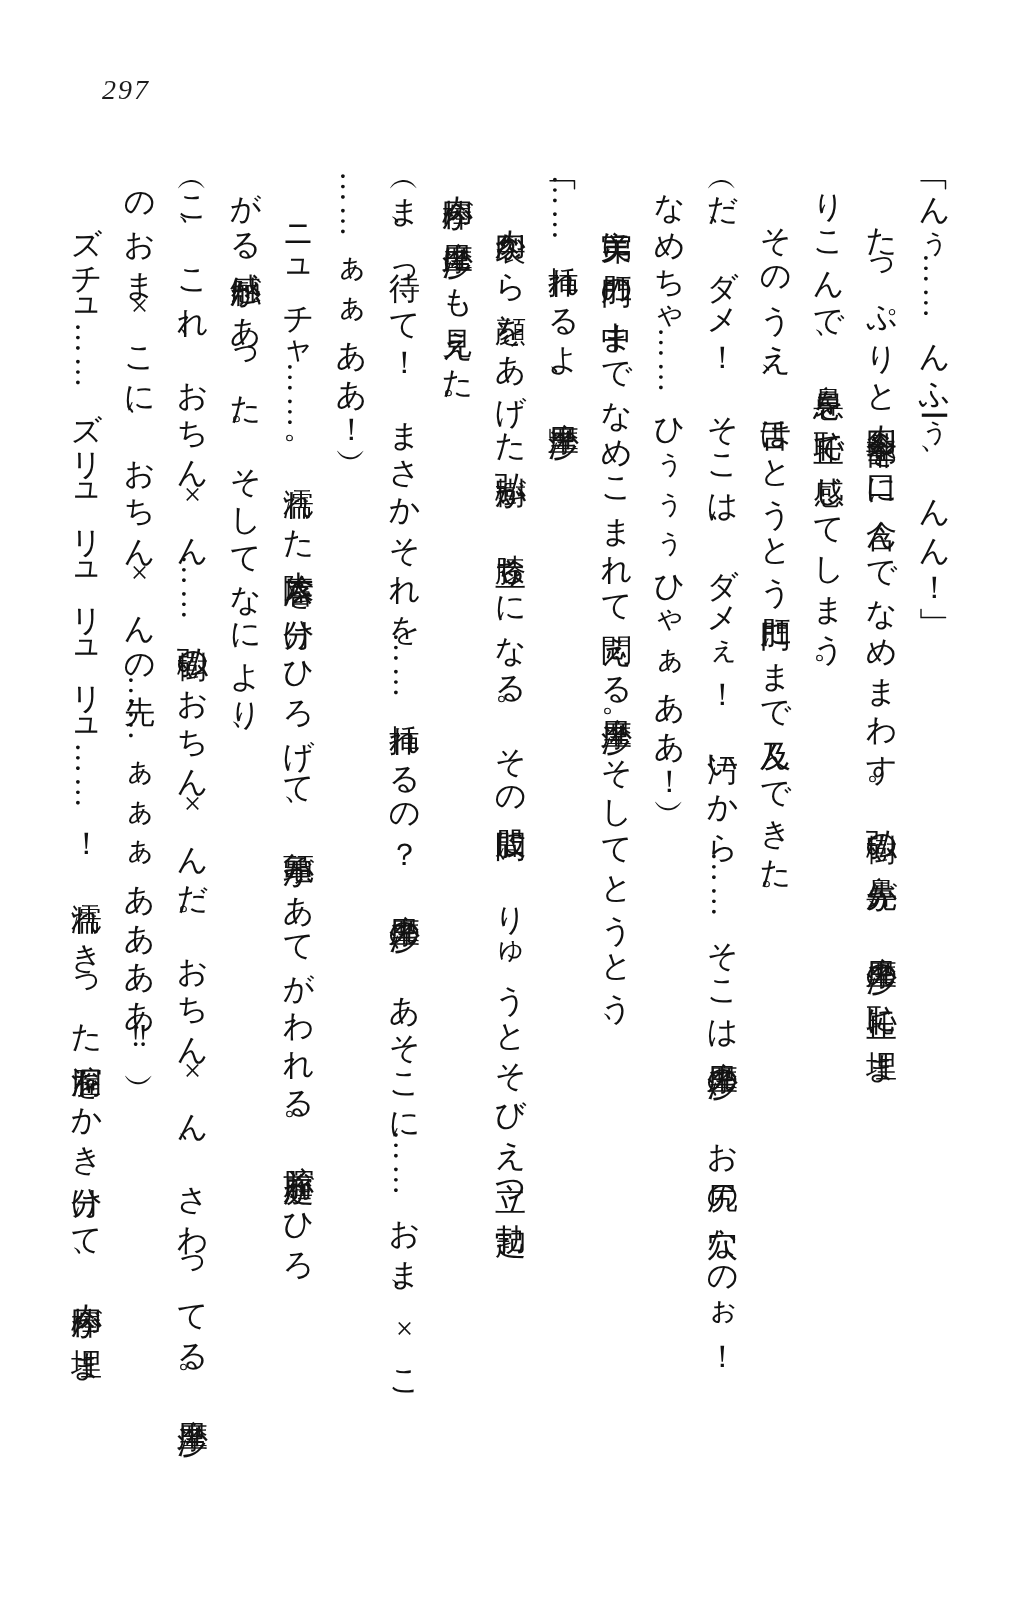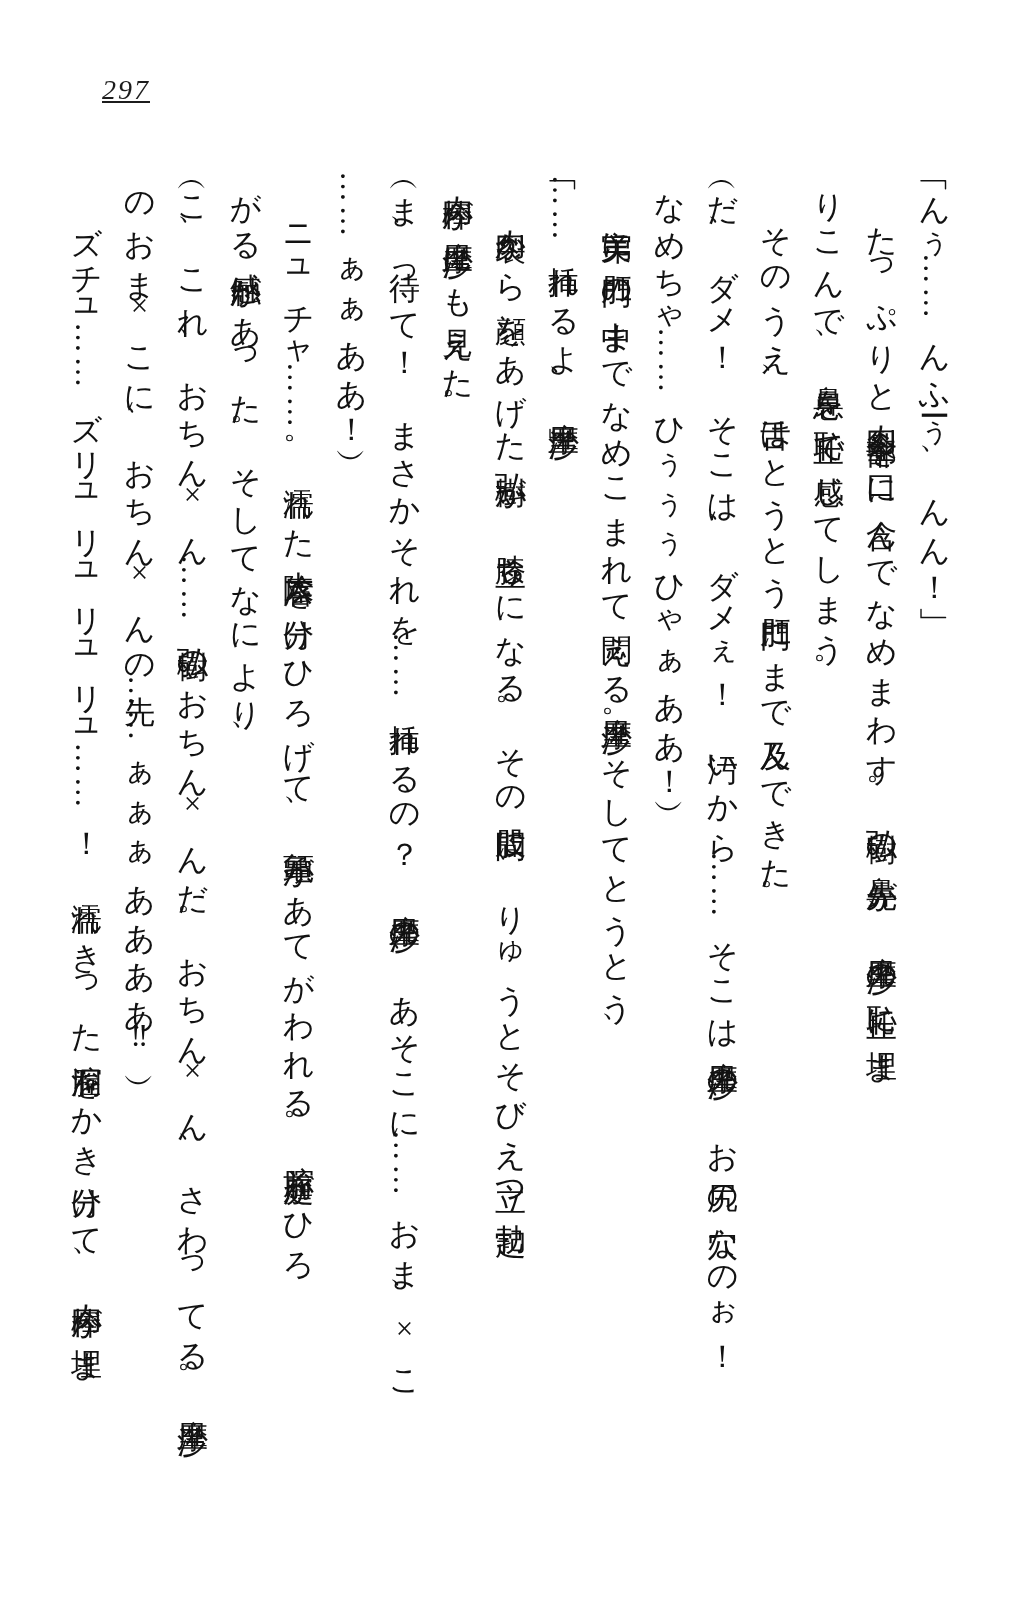--- a/index.html
+++ b/index.html
@@ -18,21 +18,20 @@
   }
   .page-number {
     position: absolute;
     top: 74px;
     left: 102px;
     font-size: 28px;
     font-style: italic;
     letter-spacing: 2px;
     color: #1c1c1c;
     font-family: "Liberation Serif", "DejaVu Serif", serif;
-    text-decoration: underline;
   }
   .text-block {
     position: absolute;
     top: 171px;
     right: 57px;
     height: 1322px;
     writing-mode: vertical-rl;
     -webkit-writing-mode: vertical-rl;
     text-orientation: mixed;
     font-size: 31px;

